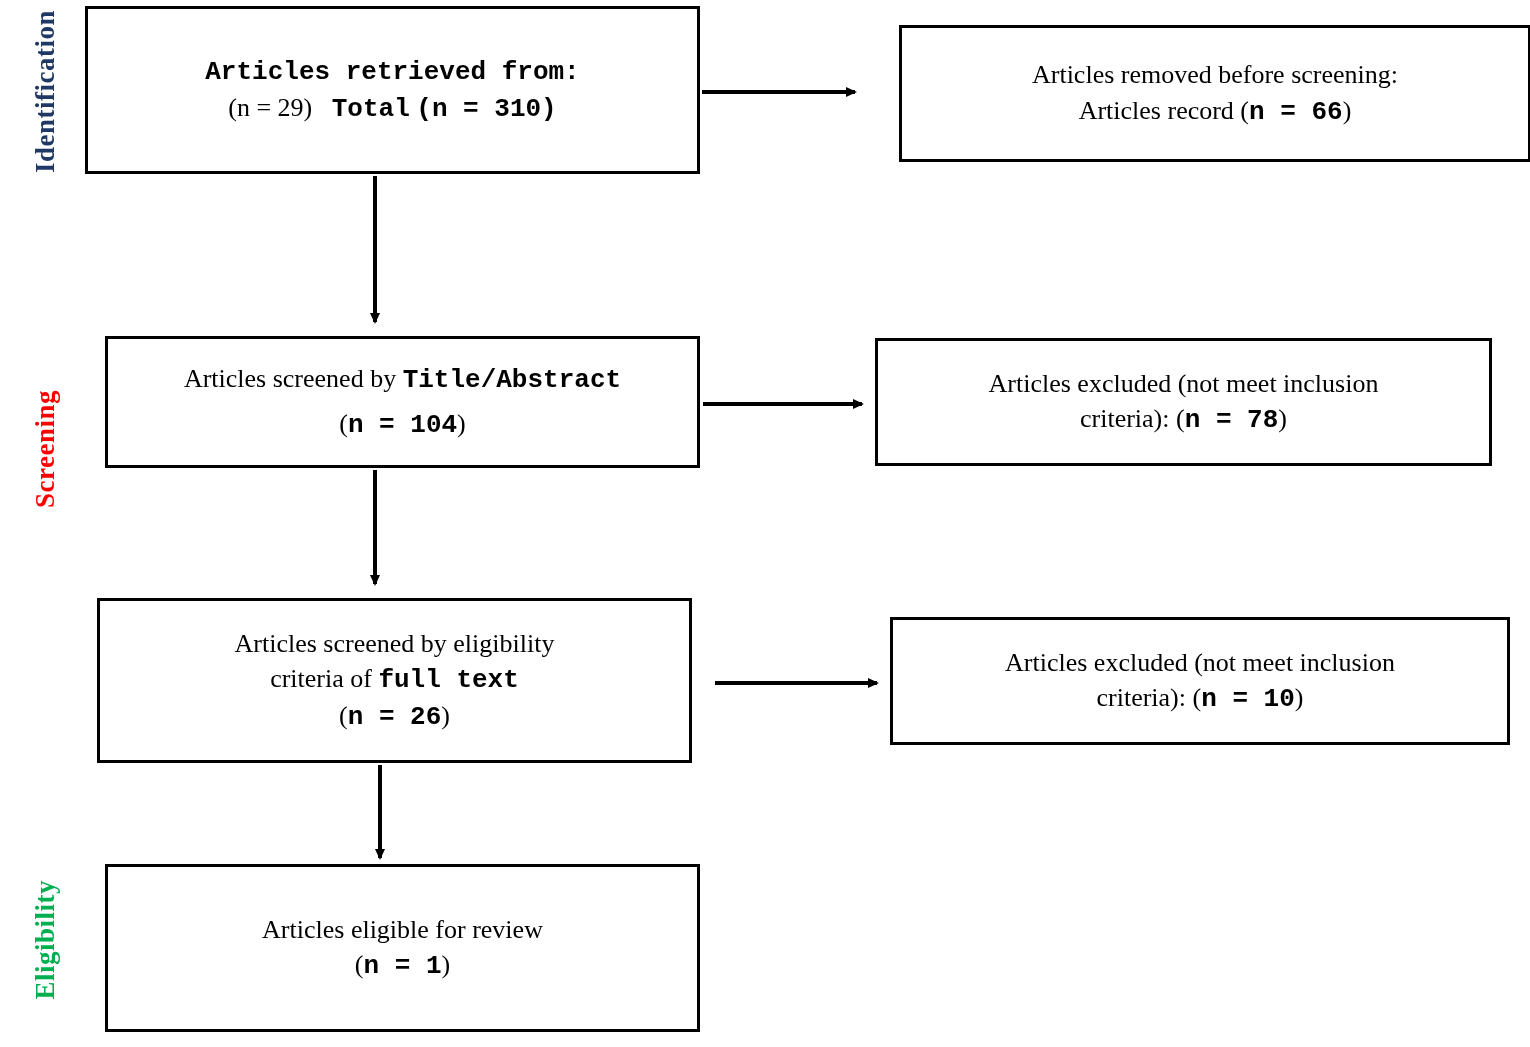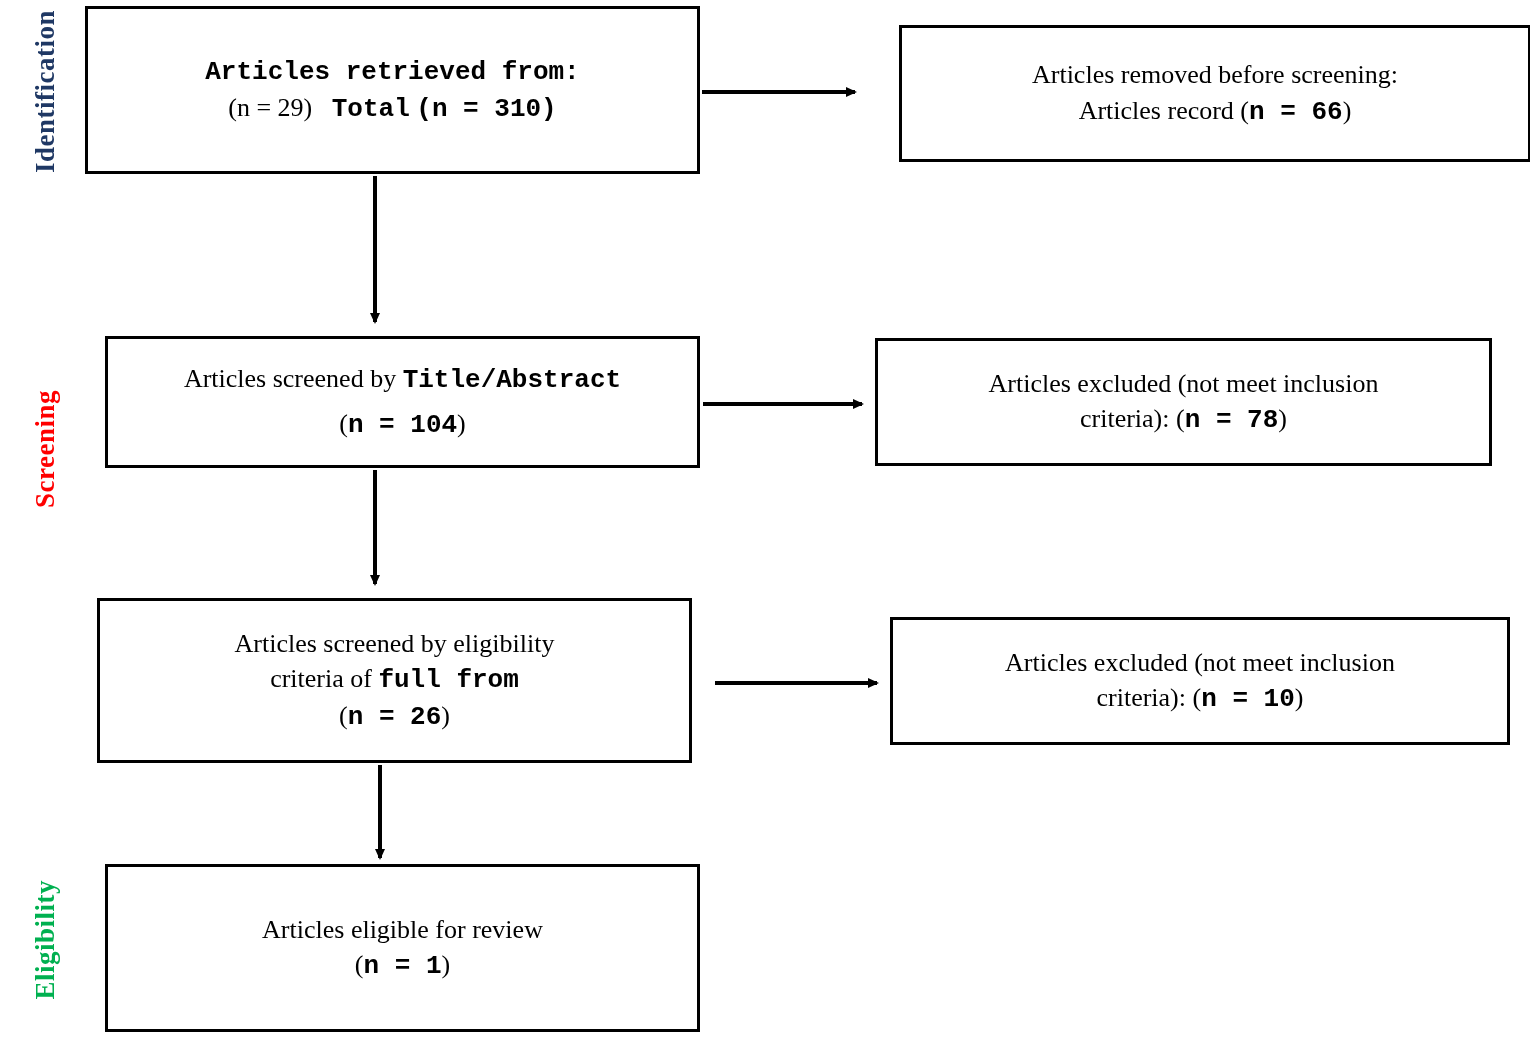--- a/index.html
+++ b/index.html
@@ -152,21 +152,21 @@
     <span class="line">Articles excluded (not meet inclusion</span>
     <span class="line">
       <span>criteria): (</span><b>n = 78</b><span>)</span>
     </span>
   </div>
 
   <div class="box" id="box-fulltext">
     <span class="line">Articles screened by eligibility</span>
     <span class="line">
       <span>criteria of</span>
-      <b>full from</b>
+      <b>full text</b>
     </span>
     <span class="line">
       <span>(</span><b>n = 26</b><span>)</span>
     </span>
   </div>
 
   <div class="box" id="box-excluded-2">
     <span class="line">Articles excluded (not meet inclusion</span>
     <span class="line">
       <span>criteria): (</span><b>n = 10</b><span>)</span>

